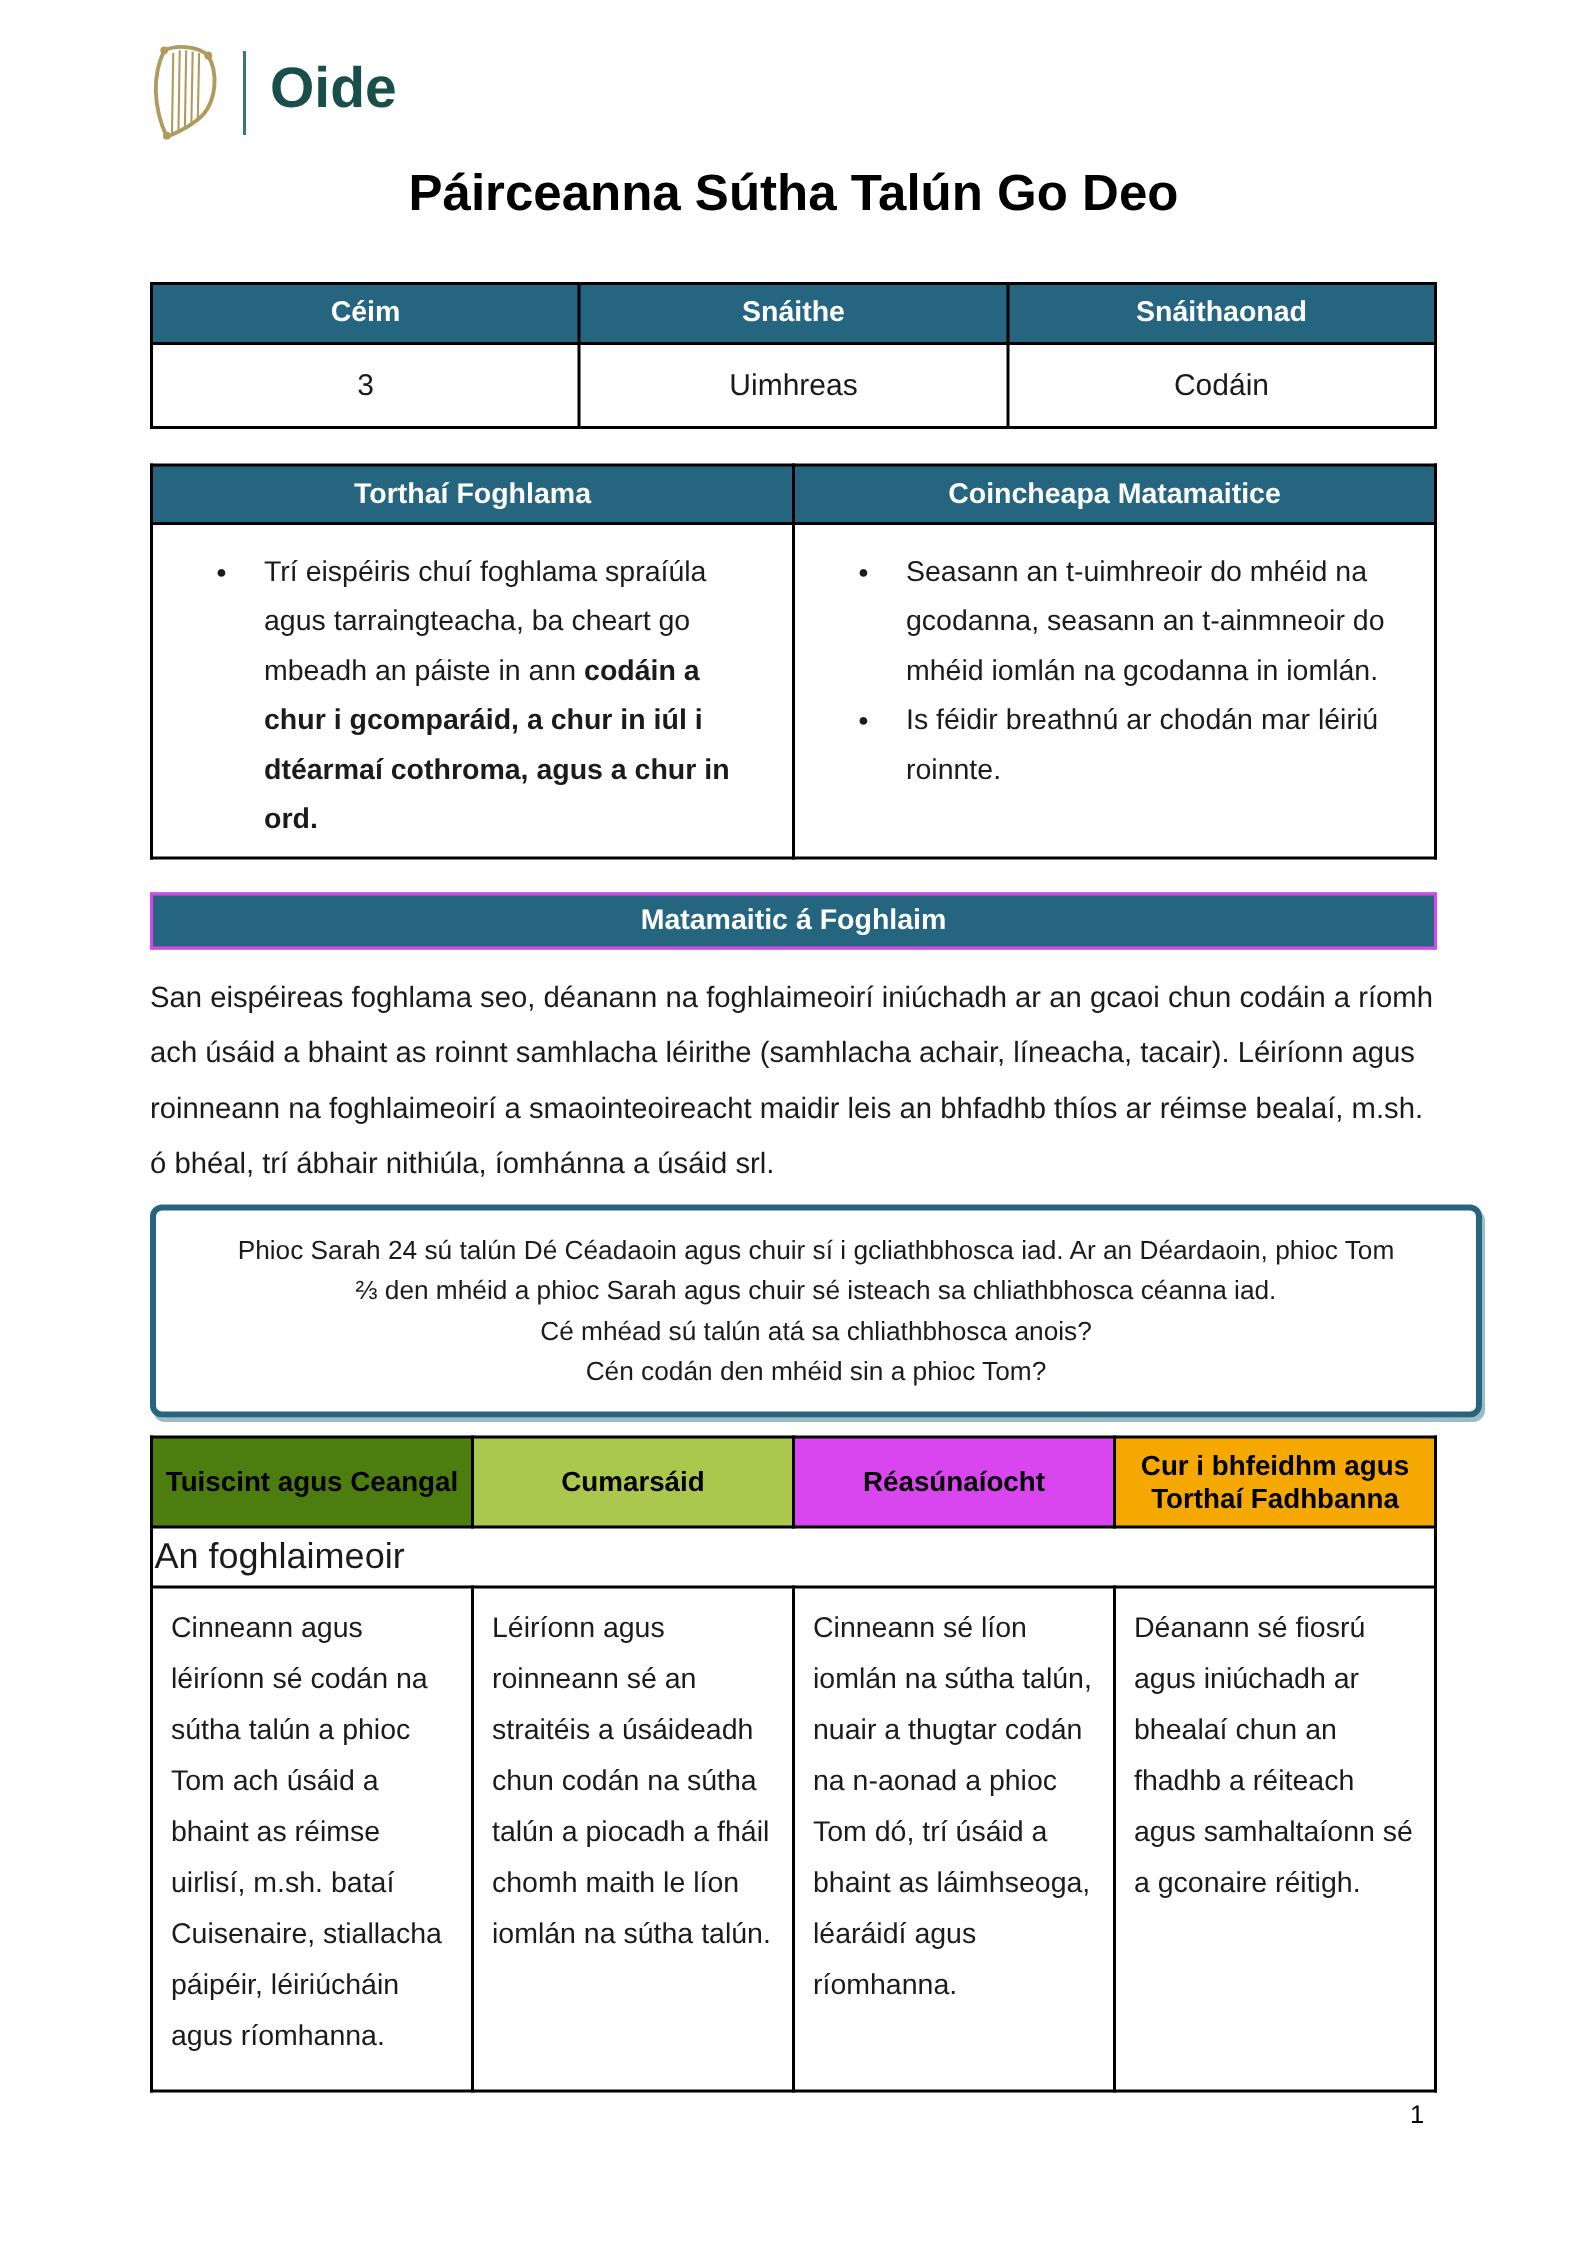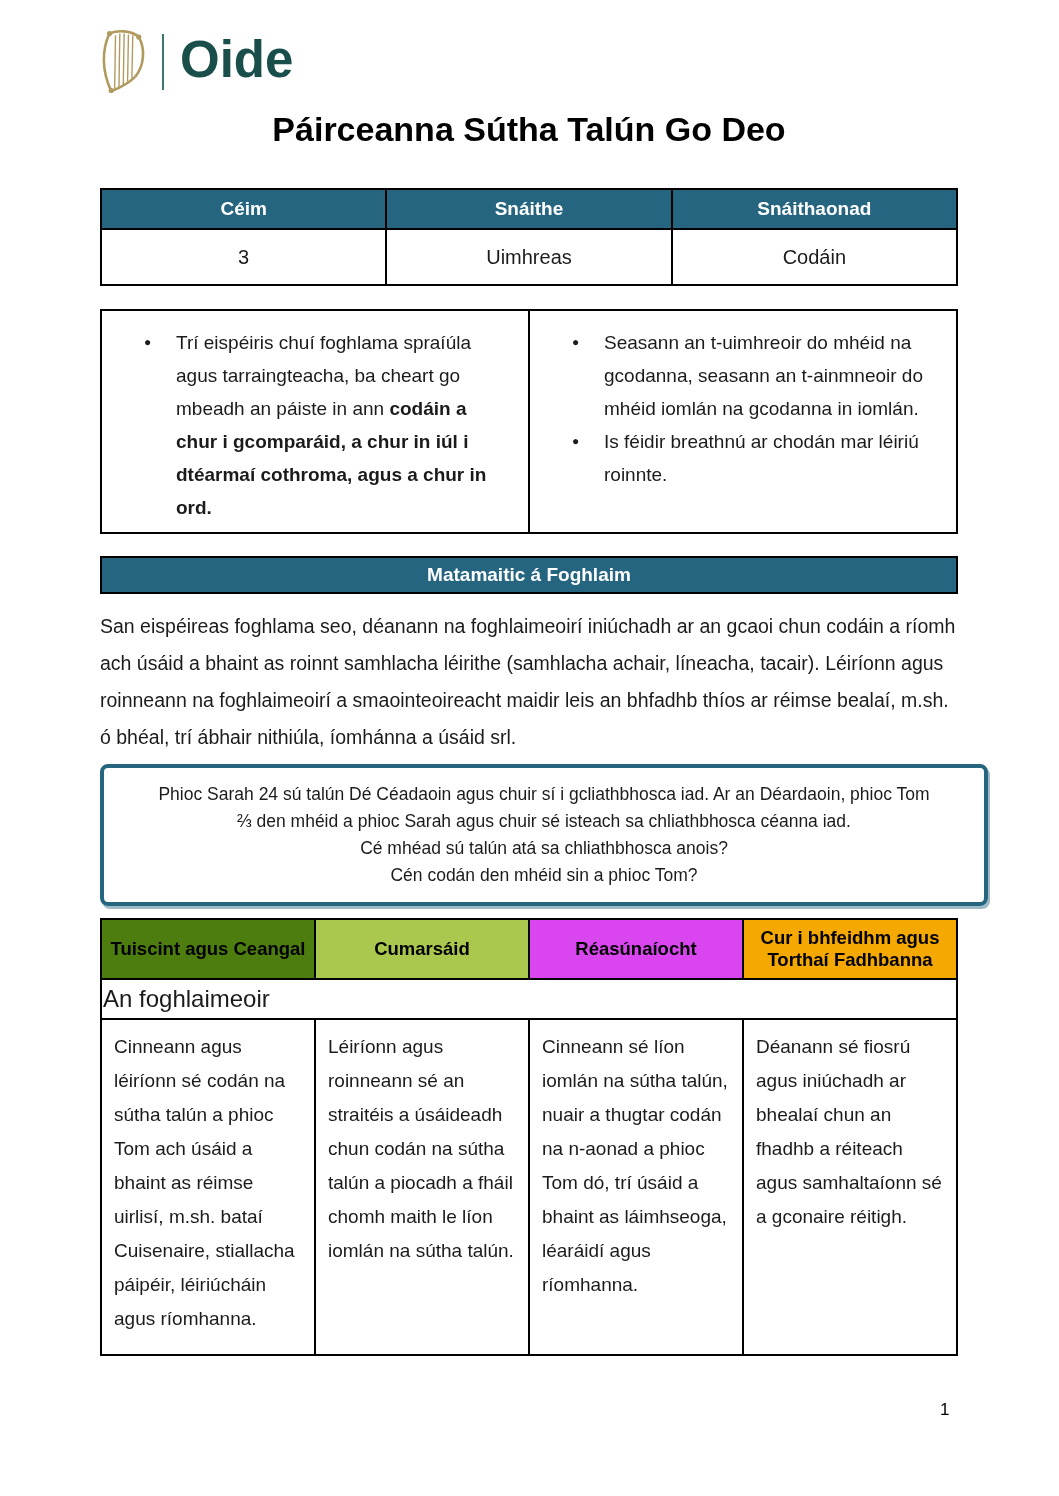--- a/index.html
+++ b/index.html
@@ -10,21 +10,21 @@
     font-family:"Liberation Sans", sans-serif;
     color:#1b1b1b;
     overflow:hidden;
   }
   .page { padding:28px 0 0 100px; width:959px; }
 
   
   .logo-row { display:flex; align-items:center; height:68px; }
   .harp svg { width:50px; height:66px; display:block; }
   .logo-divider { width:2px; height:56px; background:#3c7670; margin:0 16px 0 12px; }
-  .brand { font-size:51px; font-weight:bold; color:#1a4e4a; line-height:1; padding-bottom:6px; }
+  .brand { font-size:38px; font-weight:bold; color:#1a4e4a; line-height:1; padding-bottom:6px; }
 
   
   .title { width:858px; text-align:center; font-size:34px; font-weight:bold;
            color:#000; margin:8px 0 0 0; line-height:50px; }
 
   
   table { border-collapse:collapse; width:858px; table-layout:fixed; background:#fff; }
   th, td { border:2px solid #000; }
 
   
@@ -35,21 +35,21 @@
 
   
   .outcomes-table { margin-top:23px; }
   .outcomes-table th { background:#266580; color:#fff; font-size:19px; font-weight:bold;
                        height:35px; text-align:center; }
   .outcomes-table td { vertical-align:top; padding:15px 30px 8px 42px; }
   .bullet-item { display:flex; font-size:19px; line-height:33px; }
   .bullet { flex:none; width:32px; font-size:12px; line-height:33px; }
 
   
-  .banner { margin-top:22px; width:854px; background:#266580; border:2px solid #000000;
+  .banner { margin-top:22px; width:854px; background:#266580; border:2px solid #d946ef;
             color:#fff; font-weight:bold; font-size:19px; text-align:center;
             height:34px; line-height:34px; }
 
   
   .intro { width:858px; font-size:19.5px; line-height:37px; margin:14px 0 0 0; }
 
   
   .problem-box { margin-top:8px; width:888px; box-sizing:border-box;
                  border:4px solid #266580; border-radius:8px;
                  padding:13px 46px 13px 46px; text-align:center;
@@ -108,20 +108,24 @@
     <tr>
       <td>3</td>
       <td>Uimhreas</td>
       <td>Codáin</td>
     </tr>
   </tbody>
     </table>
 
   <table class="outcomes-table">
     <tbody>
+        <tr>
+      <th>Torthaí Foghlama</th>
+      <th>Coincheapa Matamaitice</th>
+    </tr>
     <tr>
       <td>
         <div class="bullet-item">
           <span class="bullet">●</span>
           <span class="bullet-text"><span>Trí eispéiris chuí foghlama spraíúla agus tarraingteacha, ba cheart go mbeadh an páiste in ann </span><b>codáin a chur i gcomparáid, a chur in iúl i dtéarmaí cothroma, agus a chur in ord.</b></span>
         </div>
       </td>
       <td>
         <div class="bullet-item">
           <span class="bullet">●</span>

